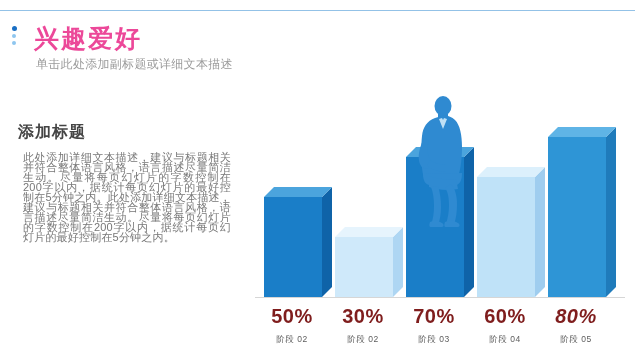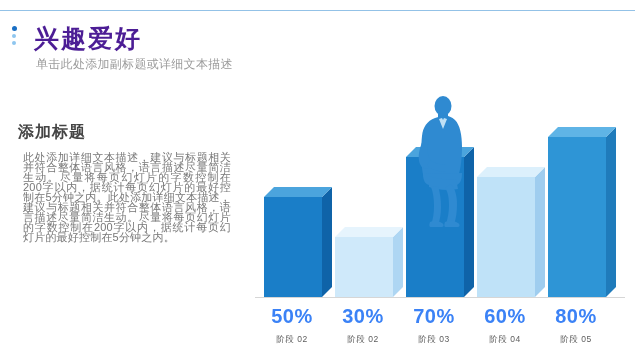--- a/index.html
+++ b/index.html
@@ -58,21 +58,21 @@
     width: 4px;
     height: 4px;
     background: #8ec6ef;
   }
   .title-main {
     position: absolute;
     left: 34px;
     top: 22px;
     font-size: 25px;
     font-weight: bold;
-    color: #4c1d95;
+    color: #ec4899;
     letter-spacing: 2px;
     white-space: nowrap;
   }
   .title-sub {
     position: absolute;
     left: 36px;
     top: 56px;
     font-size: 12px;
     color: #9a9a9a;
     letter-spacing: 0.3px;
@@ -135,21 +135,21 @@
     transform-origin: left bottom;
   }
 
   .pct {
     position: absolute;
     top: 305px;
     width: 60px;
     text-align: center;
     font-size: 20px;
     font-weight: bold;
-    color: #3b82f6;
+    color: #7f1d1d;
     letter-spacing: 0.5px;
   }
   .stage {
     position: absolute;
     top: 334px;
     width: 60px;
     text-align: center;
     font-size: 8.5px;
     color: #5d5d5d;
     letter-spacing: 0.5px;
@@ -246,15 +246,15 @@
   </div>
 
 <div class="pct" style="left: 263px; width: 58px;">50%</div>
     <div class="stage" style="left: 263px; width: 58px;">阶段 02</div>
     <div class="pct" style="left: 334px; width: 58px;">30%</div>
     <div class="stage" style="left: 334px; width: 58px;">阶段 02</div>
     <div class="pct" style="left: 405px; width: 58px;">70%</div>
     <div class="stage" style="left: 405px; width: 58px;">阶段 03</div>
     <div class="pct" style="left: 476px; width: 58px;">60%</div>
     <div class="stage" style="left: 476px; width: 58px;">阶段 04</div>
-    <div class="pct" style="left: 547px; width: 58px;">80%</div>
+    <div class="pct" style="left: 547px; width: 58px; font-style: italic;">80%</div>
     <div class="stage" style="left: 547px; width: 58px;">阶段 05</div>
   </div>
 
 </body></html>

